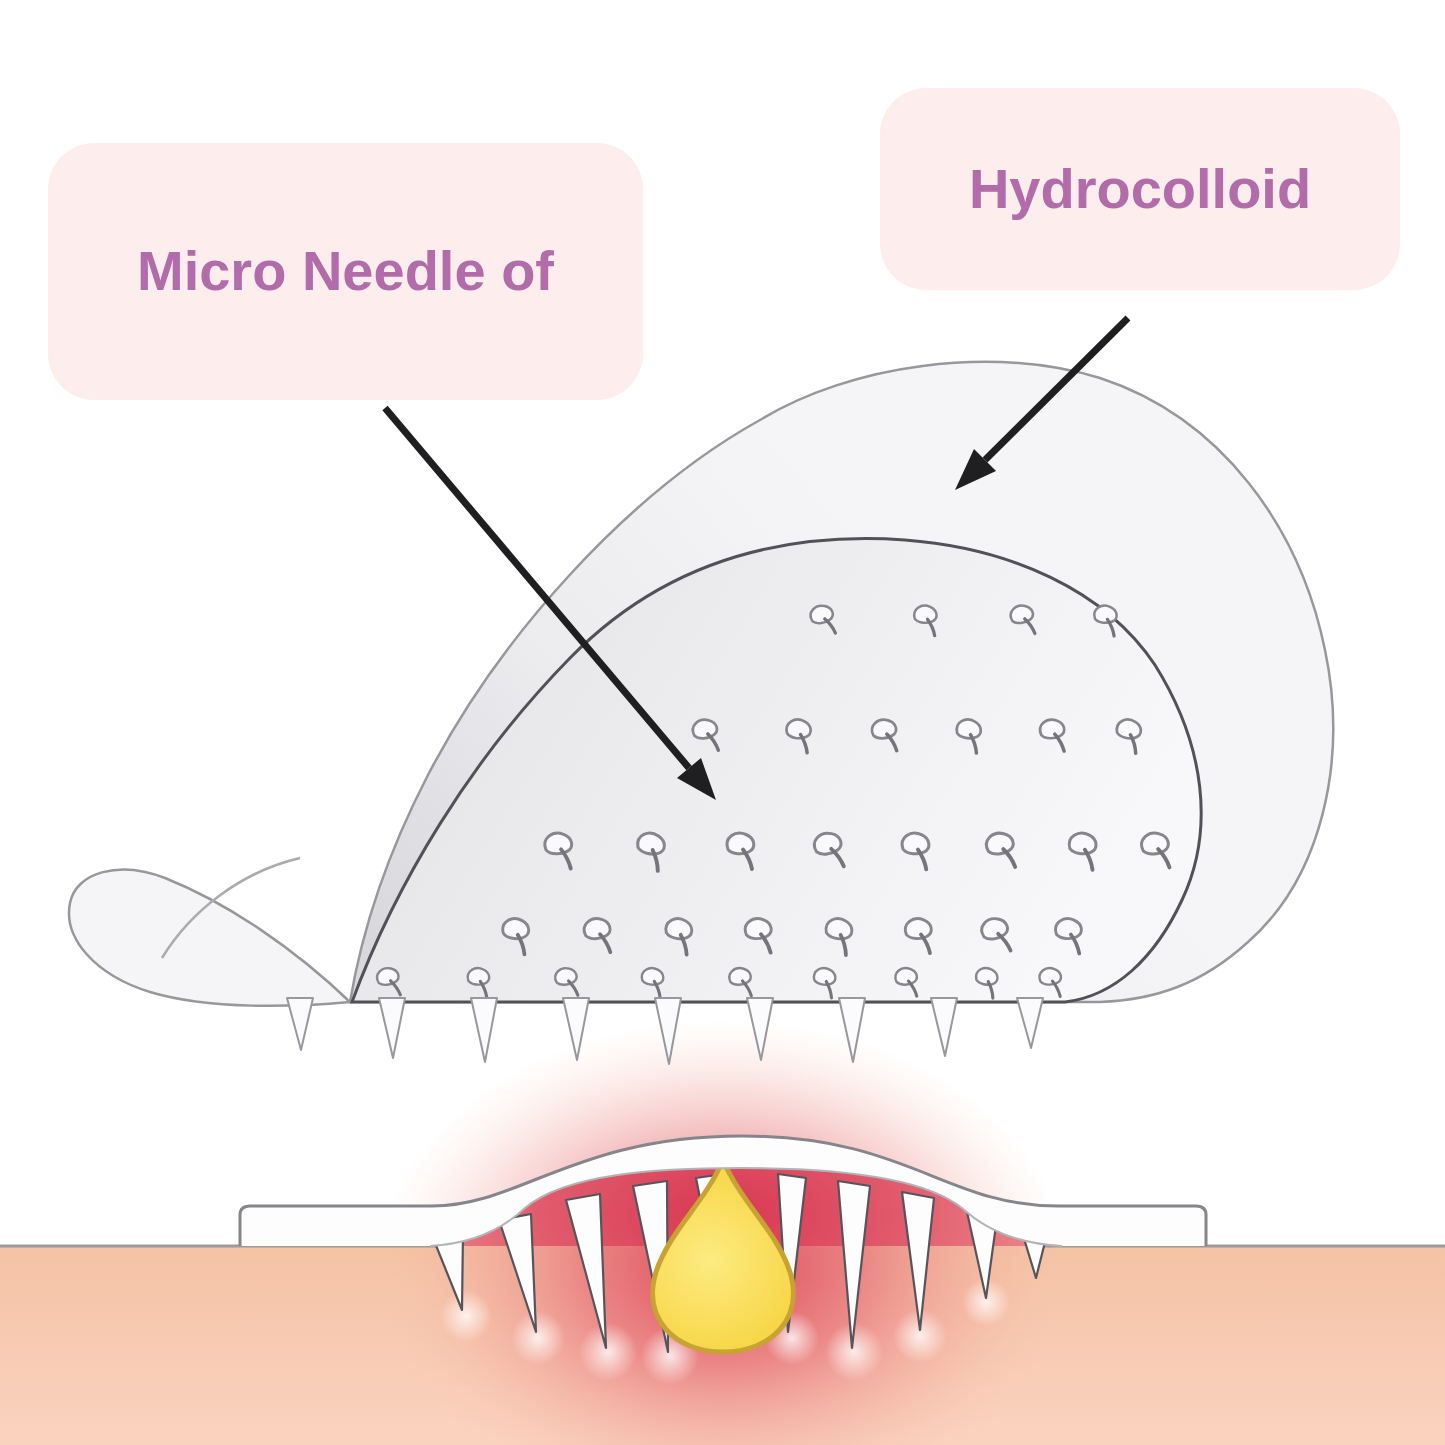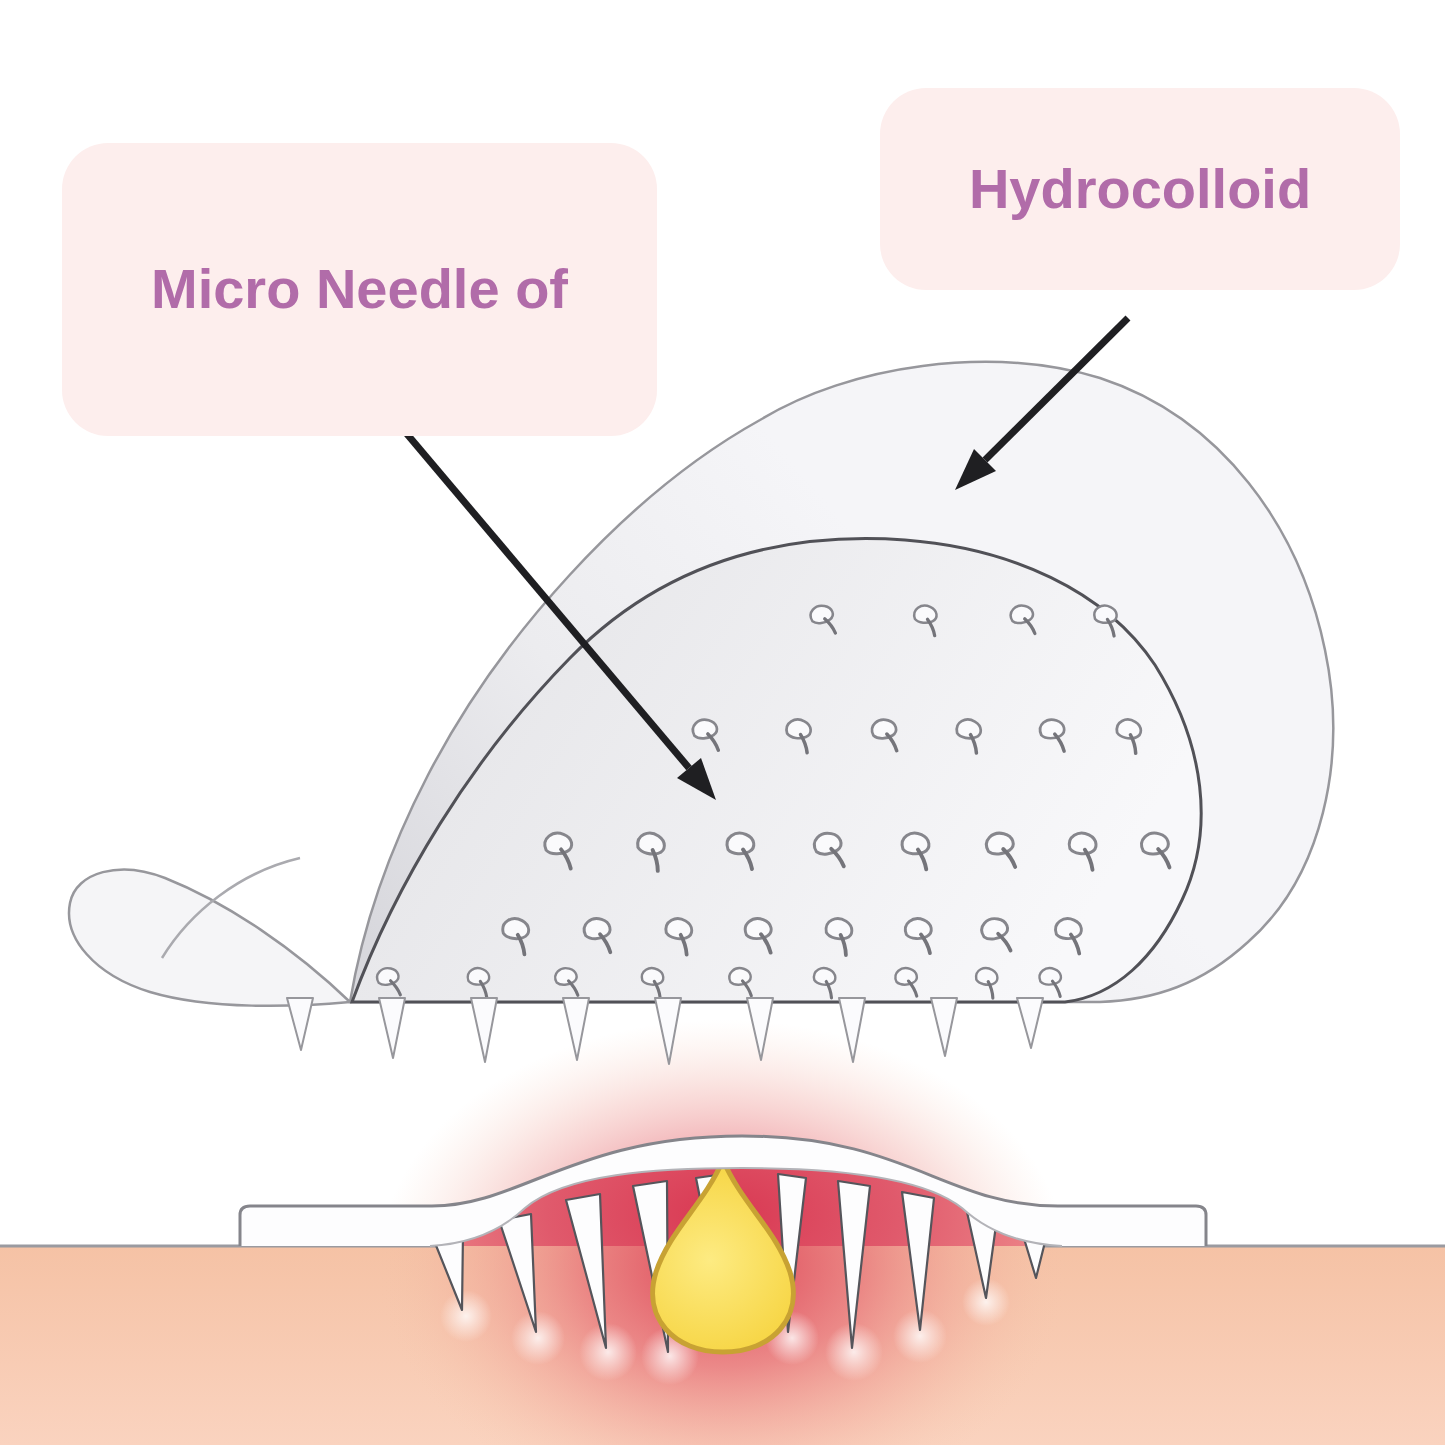--- a/index.html
+++ b/index.html
@@ -13,21 +13,21 @@
     font-weight:bold;
     font-size:56px;
     line-height:1.48;
     display:flex;
     flex-direction:column;
     align-items:center;
     justify-content:center;
     text-align:center;
     letter-spacing:0px;
   }
-  .callout-left{left:62px;top:143px;width:595px;height:293px;}
+  .callout-left{left:48px;top:143px;width:595px;height:257px;}
   .callout-right{left:880px;top:88px;width:520px;height:202px;}
   .callout span{display:block;}
 </style>
 </head>
 <body>
 
 <div class="canvas">
 
   <svg class="illustration-svg" viewBox="0 0 1445 1445">
     <defs>

